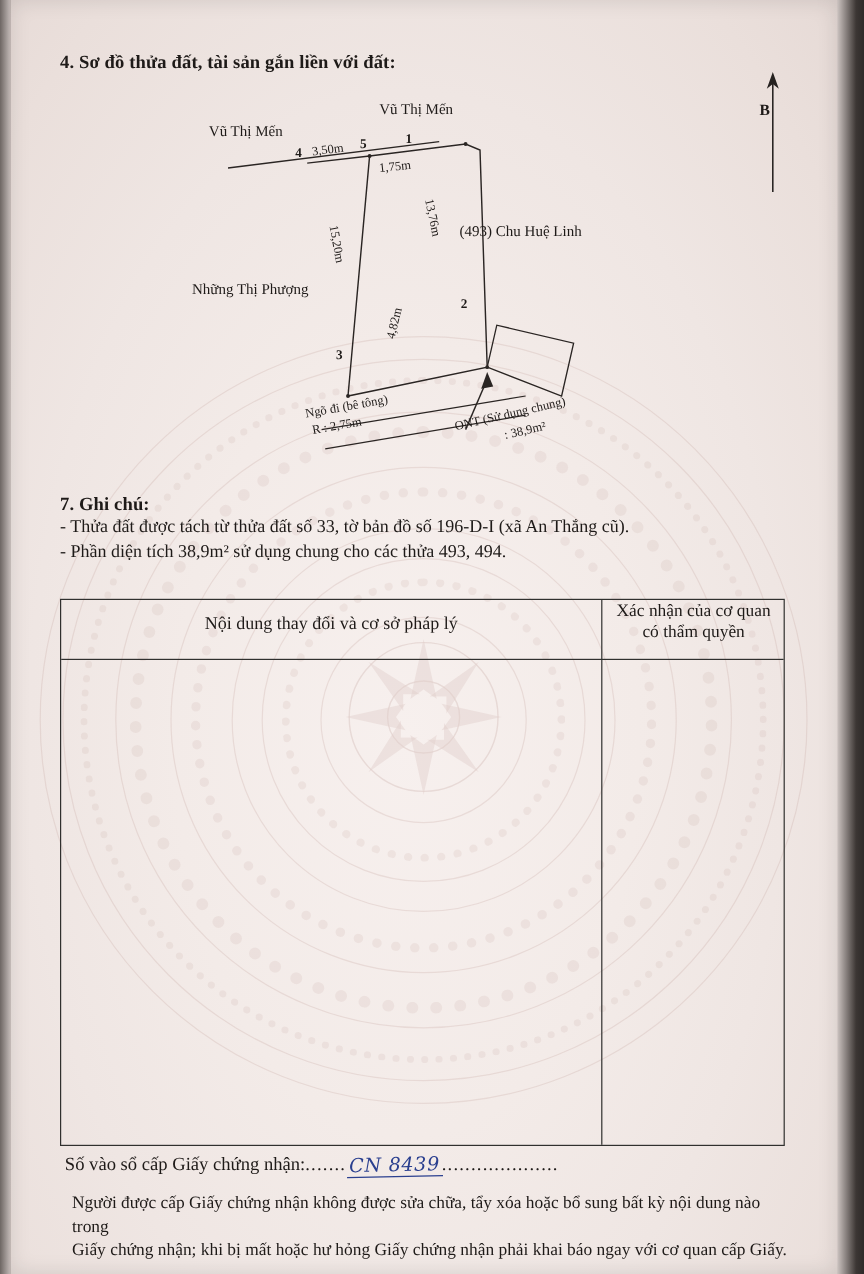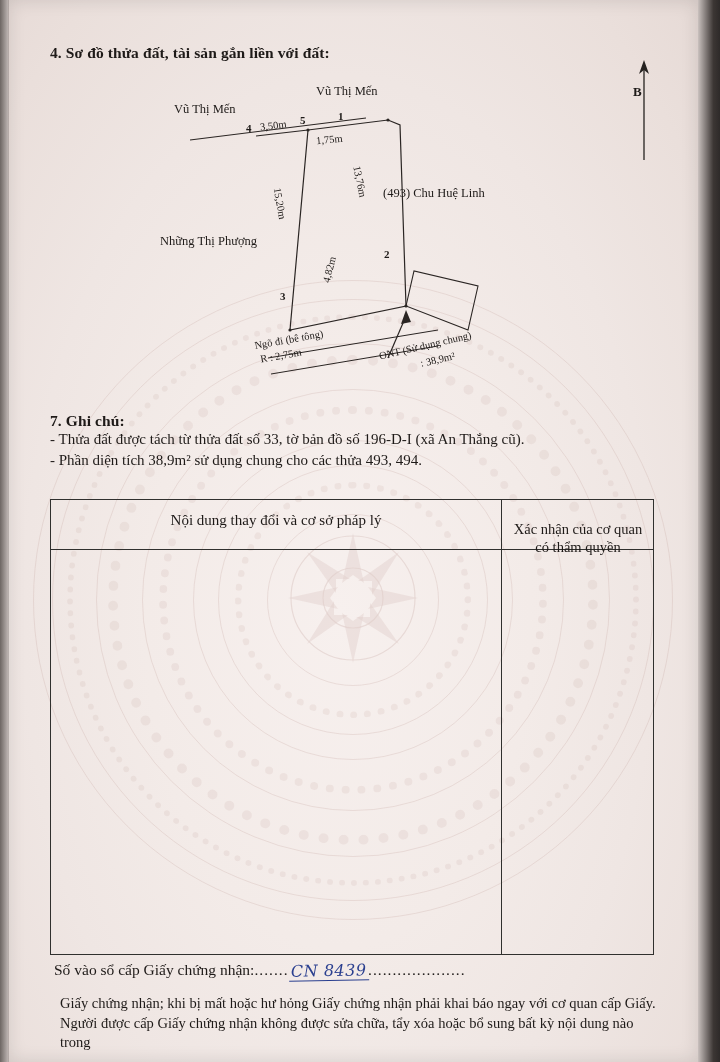--- a/index.html
+++ b/index.html
@@ -158,21 +158,21 @@
     position: absolute;
     left: 0;
     top: 12px;
     width: 450px;
     text-align: center;
     font-size: 15px;
   }
   .th-right {
     position: absolute;
     left: 451px;
-    top: 20px;
+    top: 0;
     width: 152px;
     text-align: center;
     font-size: 14.5px;
     line-height: 1.25;
   }
 
   .footline {
     position: absolute;
     left: 46px;
     top: 960px;
@@ -338,21 +338,21 @@
           <div>Xác nhận của cơ quan</div>
           <div>có thẩm quyền</div>
         </div>
       </div>
 
       <div class="footline">
         <span>Số vào sổ cấp Giấy chứng nhận:</span><span class="dots">.......</span><span class="handwrite"><span class="hw-underline">CN 8439</span></span><span class="dots">....................</span>
       </div>
 
       <div class="warn">
+        <div>Người được cấp Giấy chứng nhận không được sửa chữa, tẩy xóa hoặc bổ sung bất kỳ nội dung nào trong</div>
         <div>Giấy chứng nhận; khi bị mất hoặc hư hỏng Giấy chứng nhận phải khai báo ngay với cơ quan cấp Giấy.</div>
-        <div>Người được cấp Giấy chứng nhận không được sửa chữa, tẩy xóa hoặc bổ sung bất kỳ nội dung nào trong</div>
       </div>
 
     </div>
   </div>
   <div class="edge-left"></div>
   <div class="edge-right"></div>
 </div>
 
 </body></html>

